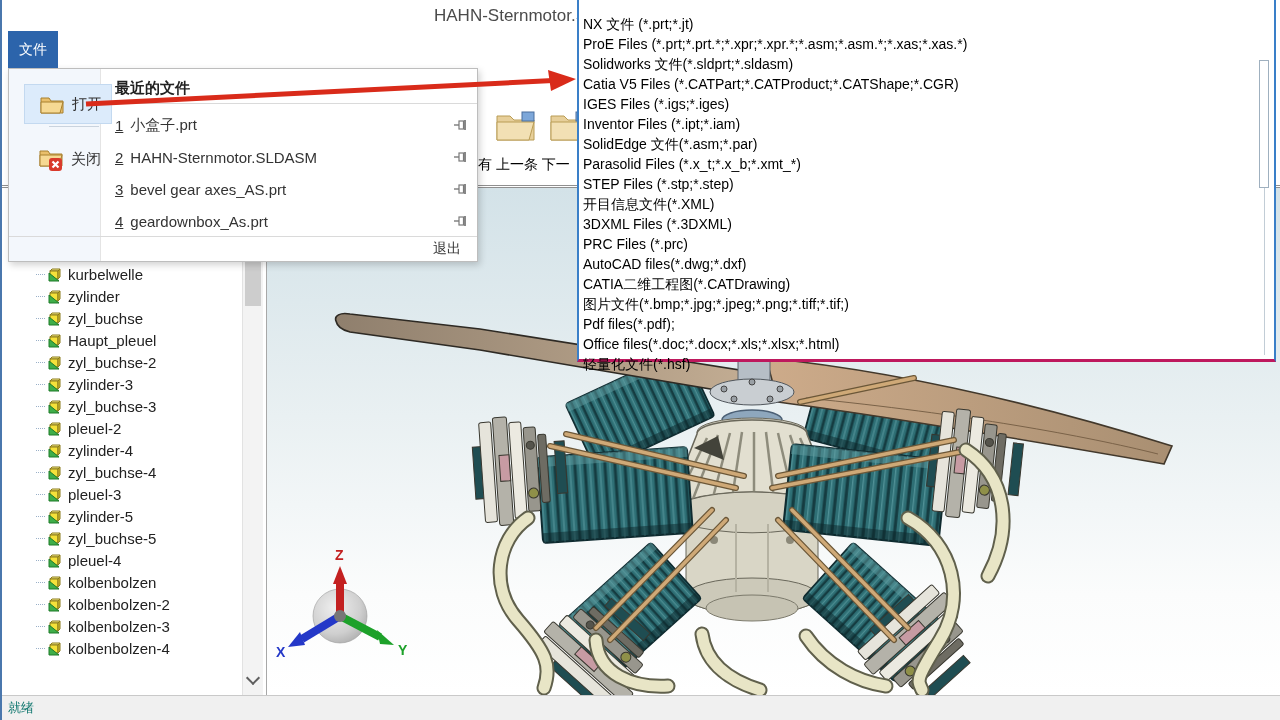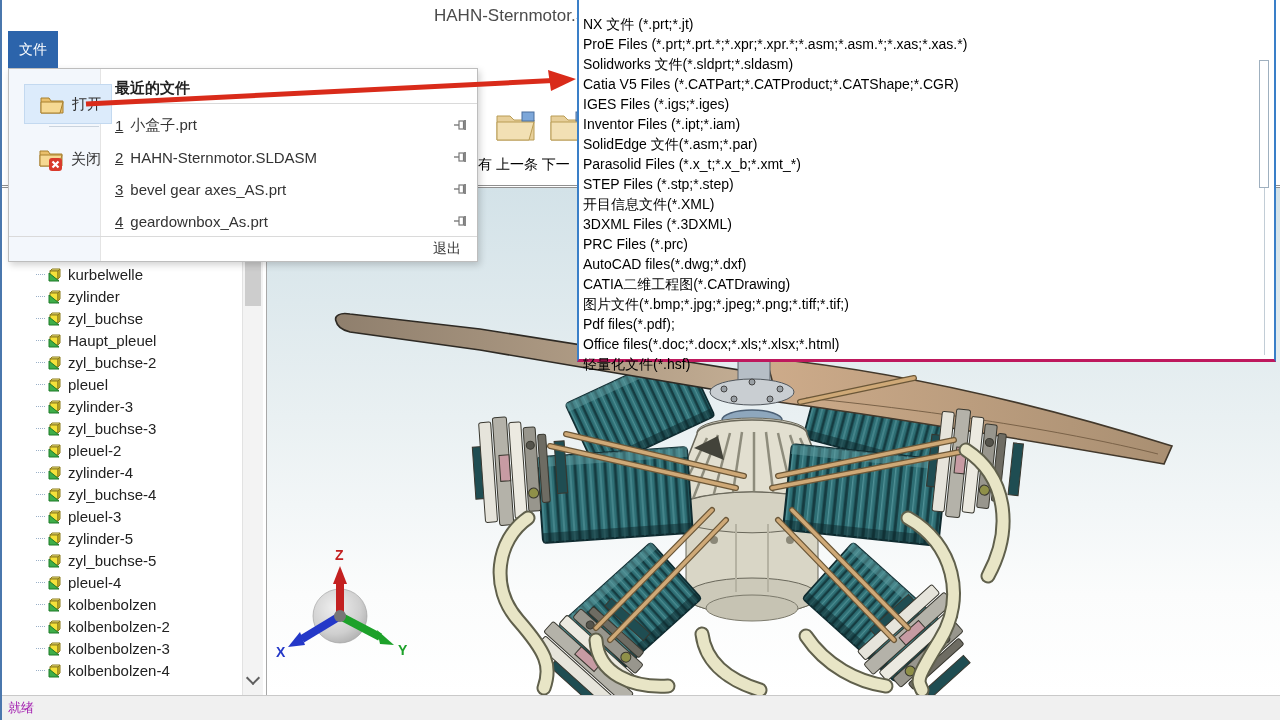--- a/index.html
+++ b/index.html
@@ -17,21 +17,21 @@
   .sidebar{position:absolute;left:0;top:188px;width:266px;height:507px;background:#fff;border-right:1px solid #a8a8a8;overflow:hidden;}
   .tree{padding-top:75px;}
   .tree-row{height:22px;display:flex;align-items:center;padding-left:36px;cursor:default;}
   .stub{width:9px;border-top:1px dotted #9ab0c8;margin-right:2px;flex:none;}
   .tree-label{font-size:15px;color:#222;white-space:nowrap;margin-left:5px;}
   .sb-scroll{position:absolute;left:242px;top:67px;width:20px;height:440px;background:#f3f3f3;border-left:1px solid #e2e2e2;}
   .sb-thumb{position:absolute;left:2px;top:7px;width:16px;height:44px;background:#cdcdcd;}
   .sb-chevron{position:absolute;left:5px;bottom:12px;width:8px;height:8px;border-right:2px solid #5f5f5f;border-bottom:2px solid #5f5f5f;transform:rotate(45deg);}
   
   .statusbar{position:absolute;left:0;top:695px;width:1280px;height:25px;background:#f0f0f0;border-top:1px solid #c9c9c9;
-             font-size:13px;color:#a21caf;line-height:24px;padding-left:8px;box-sizing:border-box;}
+             font-size:13px;color:#0f766e;line-height:24px;padding-left:8px;box-sizing:border-box;}
   
   .viewport{position:absolute;left:266px;top:188px;width:1014px;height:507px;}
   
   .menu-panel{position:absolute;left:8px;top:68px;width:468px;height:192px;background:#fff;border:1px solid #bdbdbd;
               box-shadow:2px 3px 7px rgba(0,0,0,.18);z-index:30;}
   .left-col{position:absolute;left:0;top:0;width:92px;height:100%;background:#f3f7fc;border-right:1px solid #e4e4e4;box-sizing:border-box;}
   .mi{position:absolute;left:15px;width:88px;height:40px;display:flex;align-items:center;padding-left:14px;box-sizing:border-box;cursor:pointer;}
   .mi.sel{background:#dcebfb;border:1px solid #c3d9f0;}
   .mi-label{font-size:15px;color:#333;margin-left:7px;}
   .mi-sep{position:absolute;left:40px;top:57px;width:50px;border-top:1px solid #c9d3de;}
@@ -287,30 +287,20 @@
           <span class="stub"></span>
           <svg width="16" height="16" viewBox="0 0 16 16">
             <polygon points="3,5 11,5 13,3 5,3" fill="#fbf08a" stroke="#8a7a1a" stroke-width="1"></polygon>
             <rect x="3" y="5" width="8" height="8" fill="#f5e13a" stroke="#8a7a1a"></rect>
             <polygon points="11,5 13,3 13,11 11,13" fill="#d9c22e" stroke="#8a7a1a"></polygon>
             <polygon points="2,15 12,15 2,7" fill="#3fae49" stroke="#1d7a28"></polygon>
           </svg>
           <span class="tree-label">zyl_buchse-2</span>
         </div>
 
-        <div class="tree-row">
-          <span class="stub"></span>
-          <svg width="16" height="16" viewBox="0 0 16 16">
-            <polygon points="3,5 11,5 13,3 5,3" fill="#fbf08a" stroke="#8a7a1a" stroke-width="1"></polygon>
-            <rect x="3" y="5" width="8" height="8" fill="#f5e13a" stroke="#8a7a1a"></rect>
-            <polygon points="11,5 13,3 13,11 11,13" fill="#d9c22e" stroke="#8a7a1a"></polygon>
-            <polygon points="2,15 12,15 2,7" fill="#3fae49" stroke="#1d7a28"></polygon>
-          </svg>
-          <span class="tree-label">pleuel</span>
-        </div>
 
         <div class="tree-row">
           <span class="stub"></span>
           <svg width="16" height="16" viewBox="0 0 16 16">
             <polygon points="3,5 11,5 13,3 5,3" fill="#fbf08a" stroke="#8a7a1a" stroke-width="1"></polygon>
             <rect x="3" y="5" width="8" height="8" fill="#f5e13a" stroke="#8a7a1a"></rect>
             <polygon points="11,5 13,3 13,11 11,13" fill="#d9c22e" stroke="#8a7a1a"></polygon>
             <polygon points="2,15 12,15 2,7" fill="#3fae49" stroke="#1d7a28"></polygon>
           </svg>
           <span class="tree-label">zylinder-3</span>

